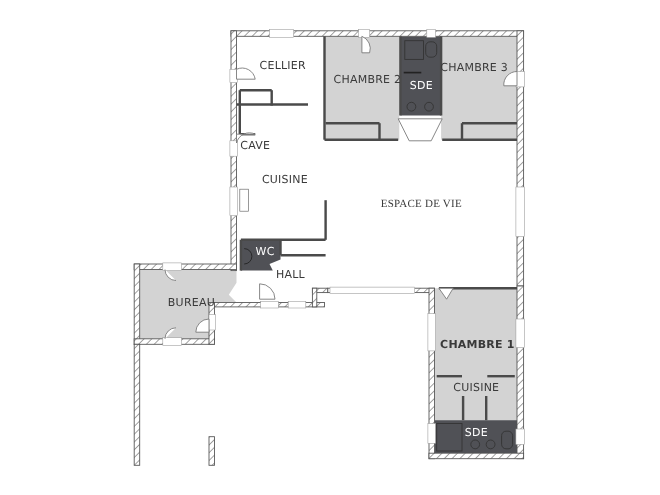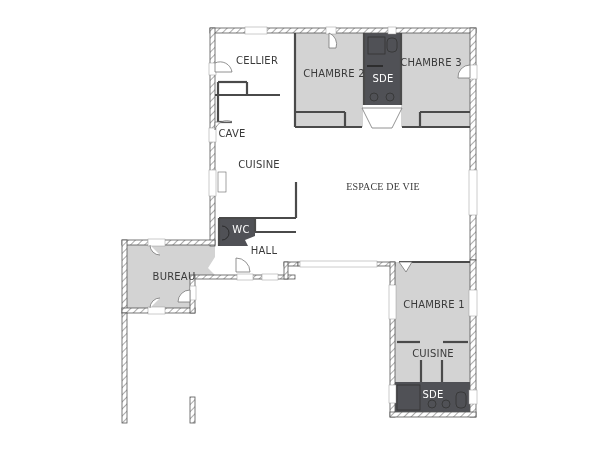--- a/index.html
+++ b/index.html
@@ -141,15 +141,15 @@
 <div class="room-label" style="left:257px;top:60px;">CELLIER</div>
 <div class="room-label" style="left:232px;top:101px;margin-top:32px;">CAVE</div>
 <div class="room-label" style="left:334px;top:73px;">CHAMBRE 2</div>
 <div class="room-label dark" style="left:383px;top:78px;">SDE</div>
 <div class="room-label" style="left:431px;top:62px;">CHAMBRE 3</div>
 <div class="room-label" style="left:259px;top:164px;">CUISINE</div>
 <div class="room-label" style="left:383px;top:186px;font-family:Liberation Serif, serif;">ESPACE DE VIE</div>
 <div class="room-label dark" style="left:241px;top:229px;text-align:right;">WC</div>
 <div class="room-label" style="left:264px;top:250px;">HALL</div>
 <div class="room-label" style="left:174px;top:276px;">BUREAU</div>
-<div class="room-label" style="left:434px;top:304px;">CHAMBRE 1</div>
+<div class="room-label" style="left:434px;top:314px;font-weight:bold;">CHAMBRE 1</div>
 <div class="room-label" style="left:433px;top:353px;">CUISINE</div>
 <div class="room-label dark" style="left:433px;top:394px;">SDE</div>
 
 </body></html>

